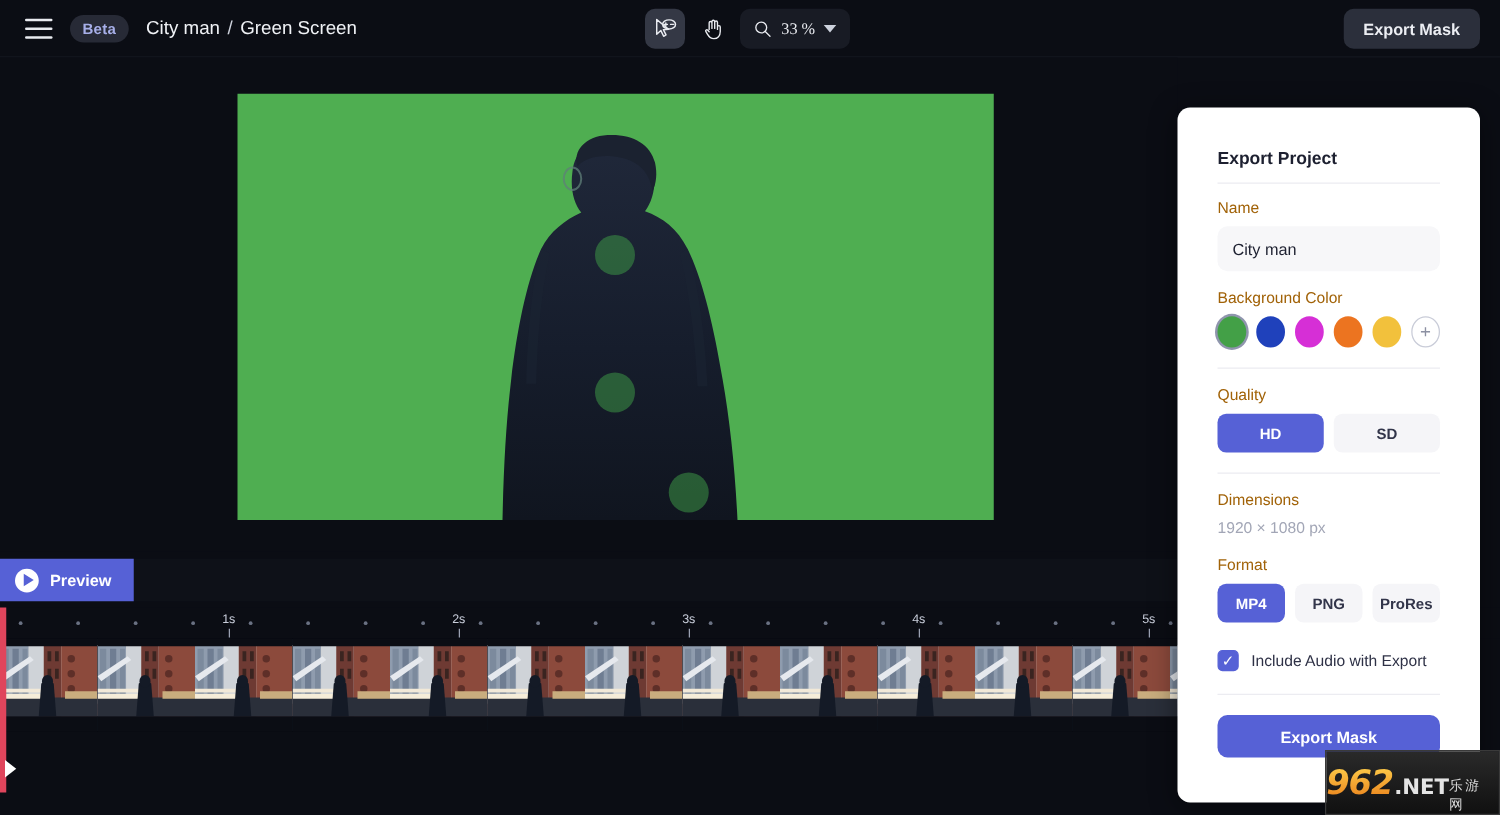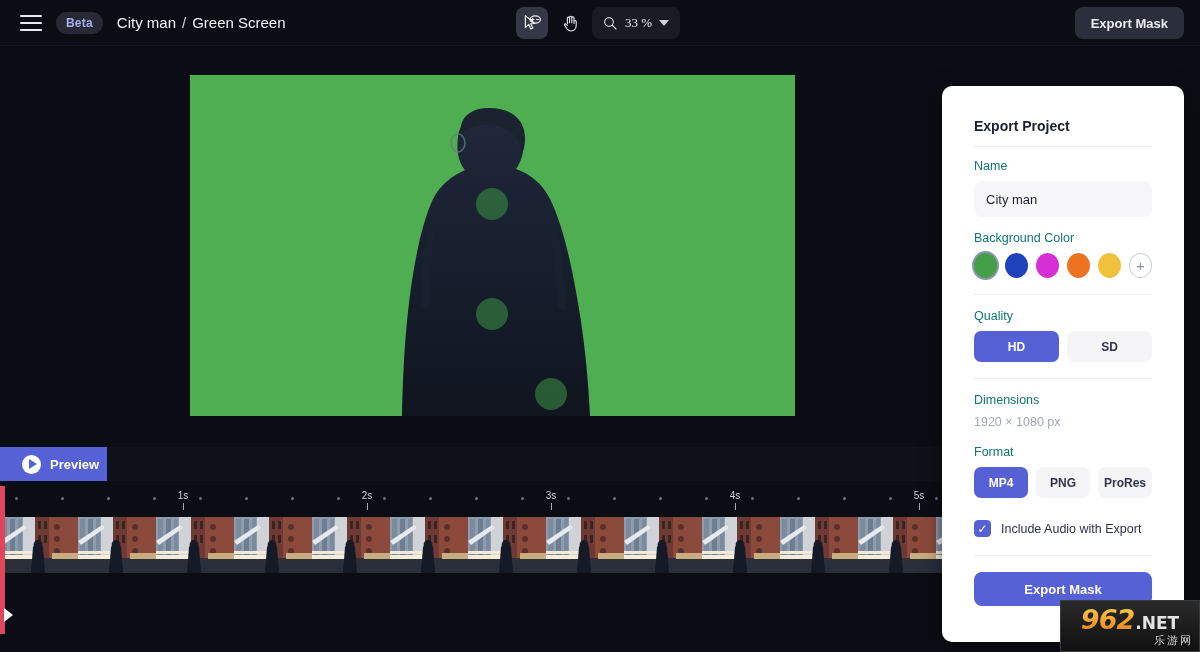--- a/index.html
+++ b/index.html
@@ -75,21 +75,21 @@
   .silhouette { position: absolute; left: 0; top: 0; width: 605px; height: 341px; }
   .dot { position: absolute; border-radius: 50%; background: rgba(60,150,70,0.55); }
   .dot.d1 { left: 286px; top: 113px; width: 32px; height: 32px; }
   .dot.d2 { left: 286px; top: 223px; width: 32px; height: 32px; }
   .dot.d3 { left: 345px; top: 303px; width: 32px; height: 32px; }
 
   
   .preview-btn {
     position: absolute; left: 0; top: 447px; width: 107px; height: 34px;
     background: #5661d6; display: flex; align-items: center; gap: 9px;
-    padding-left: 22px; cursor: pointer;
+    padding-left: 12px; cursor: pointer;
   }
   .preview-btn .pcirc {
     width: 19px; height: 19px; border-radius: 50%; background: #fff;
     display: flex; align-items: center; justify-content: center;
   }
   .preview-btn .ptri {
     width: 0; height: 0; border-top: 5px solid transparent;
     border-bottom: 5px solid transparent; border-left: 8px solid #5661d6;
     margin-left: 2px;
   }
@@ -122,21 +122,21 @@
 
   
   .panel {
     position: absolute; left: 942px; top: 46px; width: 242px; height: 556px;
     background: #ffffff; border-radius: 10px; padding: 32px;
     box-shadow: 0 4px 22px rgba(0,0,0,.45);
     margin-top: 40px;
   }
   .panel h2 { font-size: 14px; color: #1d2030; font-weight: 700; }
   .hr { height: 1px; background: #ececf1; margin: 12px 0; }
-  .fld-label { font-size: 12.5px; color: #0f766e; margin-bottom: 8px; }
+  .fld-label { font-size: 12.5px; color: #a16207; margin-bottom: 8px; }
   .name-input {
     width: 100%; height: 36px; background: #f7f7f9; border: none; border-radius: 8px;
     padding: 0 12px; font-size: 13px; color: #1d2030; font-family: "Liberation Sans", sans-serif;
   }
   .swatches { display: flex; align-items: center; gap: 8px; margin-bottom: 16px; }
   .sw { width: 25px; height: 25px; border-radius: 50%; cursor: pointer; }
   .sw.sel { box-shadow: 0 0 0 2px #8f95ad; }
   .sw.add {
     background: #fff; border: 1px solid #c9ccd8; display: flex;
     align-items: center; justify-content: center; color: #8c90a2; font-size: 15px;
@@ -162,21 +162,21 @@
   .dim-val { font-size: 12.5px; color: #a2a6b6; }
   .export-main {
     width: 100%; height: 34px; background: #5661d6; color: #fff; font-size: 13px;
     font-weight: 700; border: none; border-radius: 8px; cursor: pointer; margin-top: 4px;
   }
 
   
   .watermark {
     position: absolute; left: 1060px; top: 600px; width: 140px; height: 52px;
     background: linear-gradient(#2a2a2a, #101010); border: 1px solid #3a3a3a;
-    display: flex; flex-direction: column; align-items: center; justify-content: center;
+    display: flex; align-items: center; justify-content: center;
   }
   .wm-top { display: flex; align-items: baseline; }
   .wm-962 {
     font-size: 27px; font-weight: 700; font-style: italic;
     font-family: "DejaVu Sans", sans-serif;
     background: linear-gradient(#ffd24d, #e87b18);
     -webkit-background-clip: text; background-clip: text; color: transparent;
     letter-spacing: -1px;
   }
   .wm-net {

